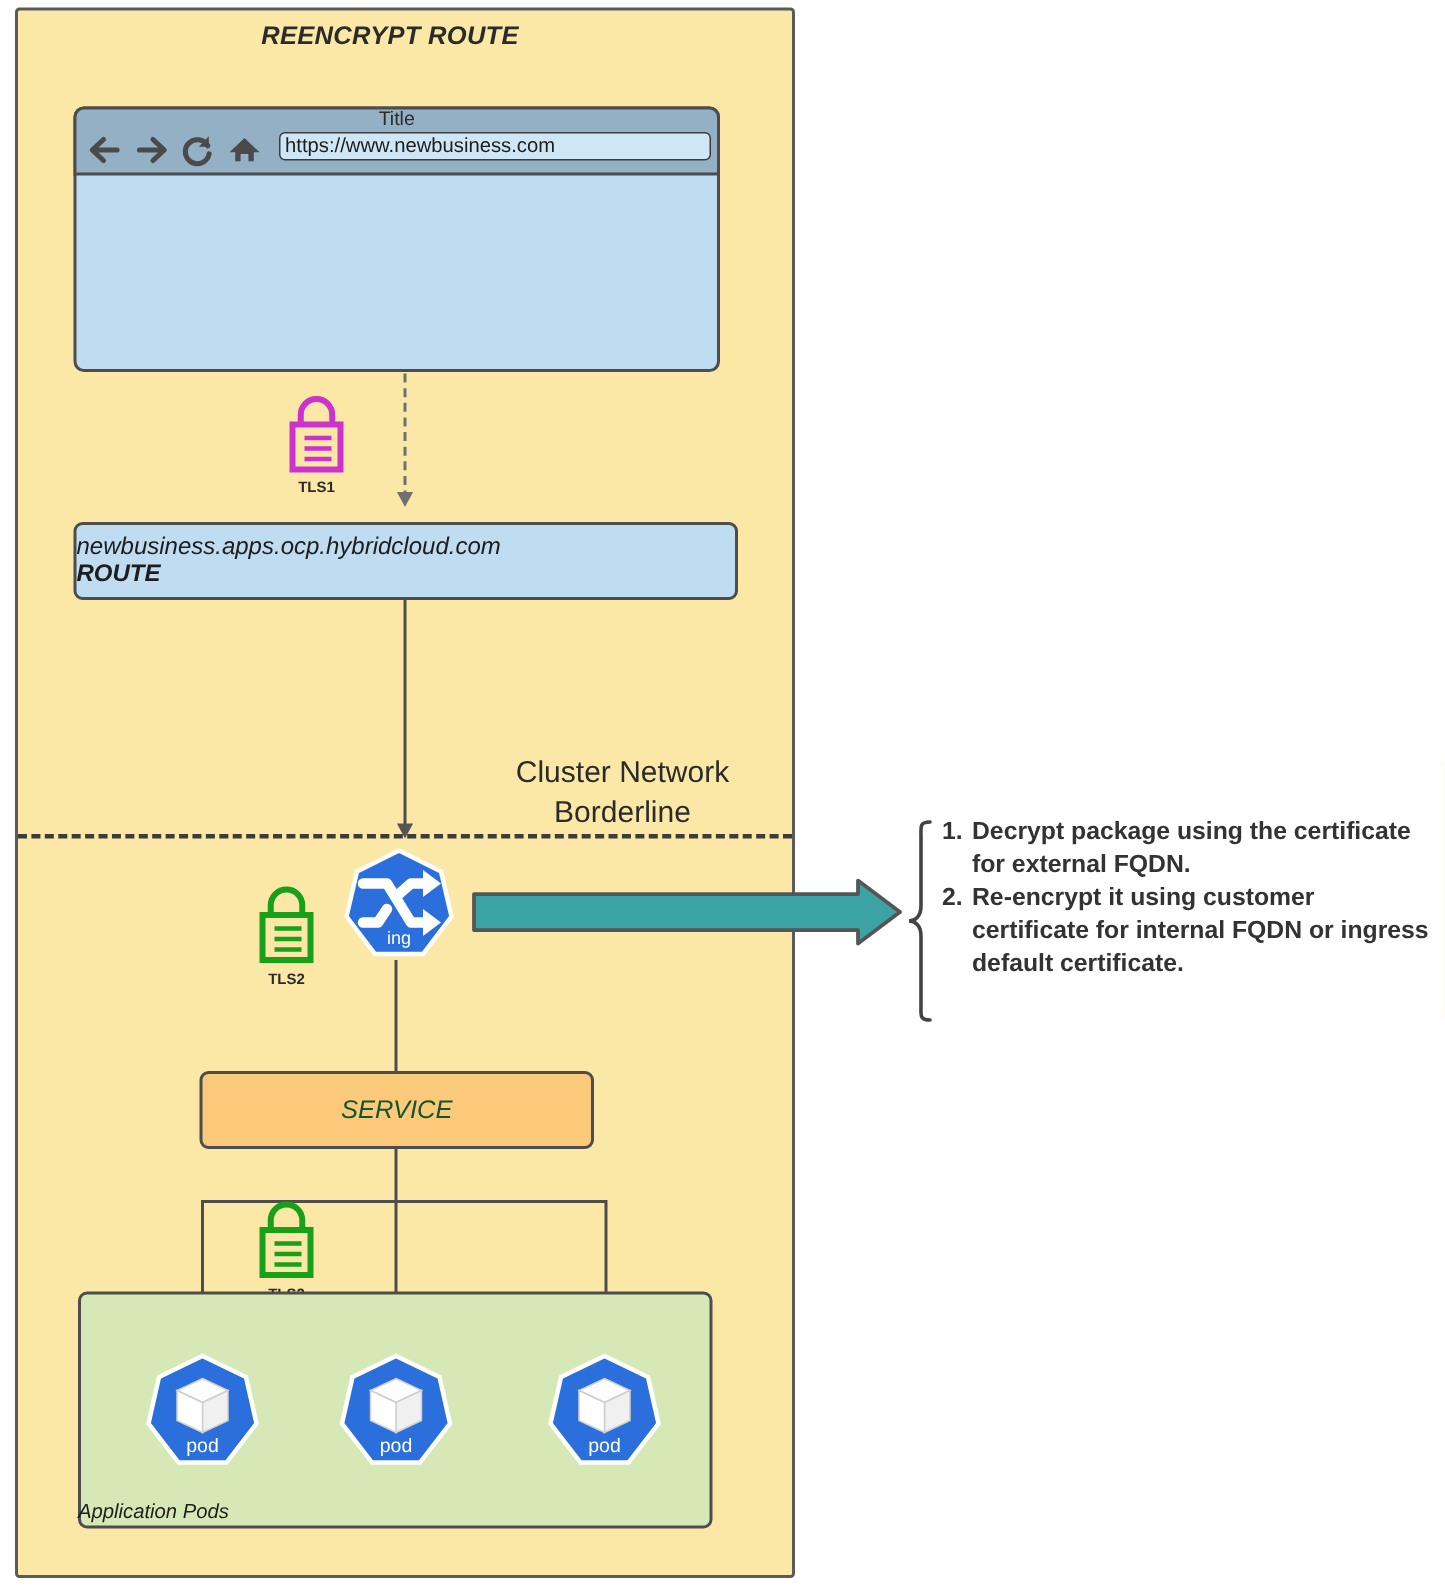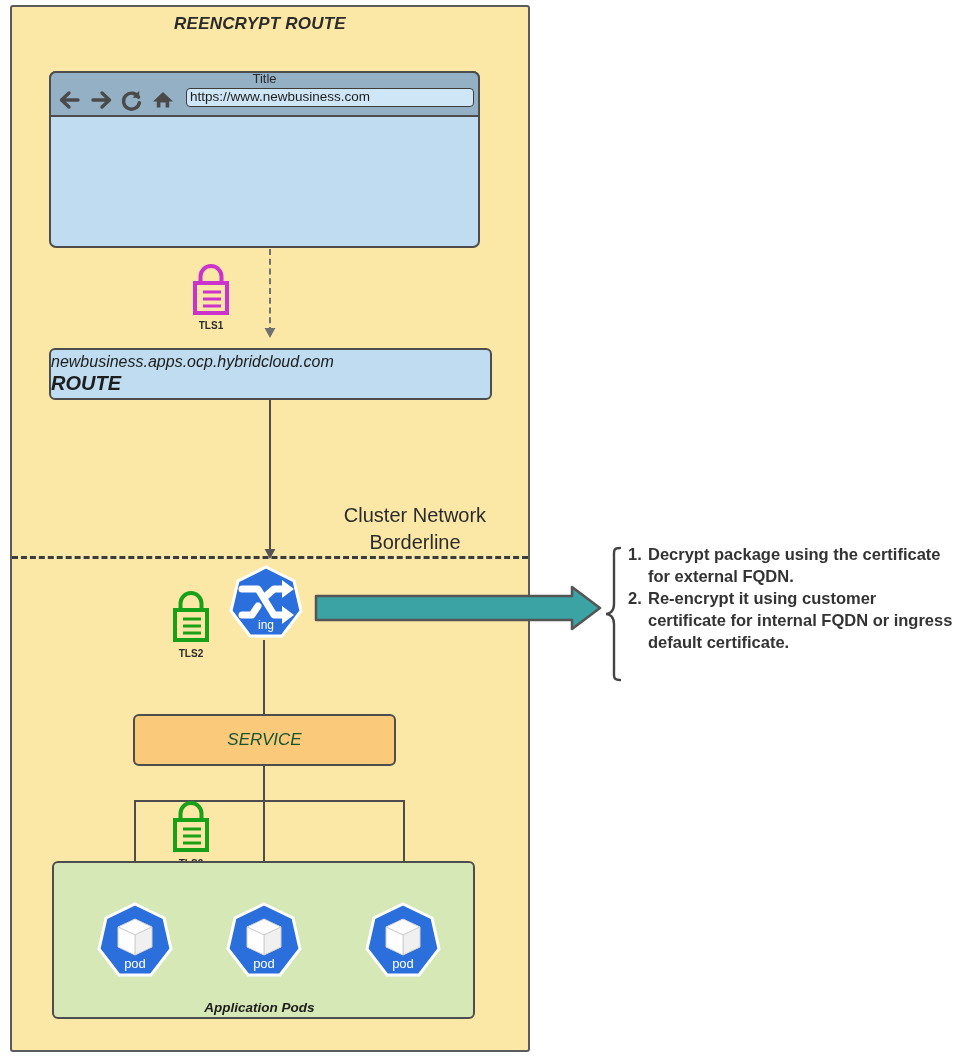--- a/index.html
+++ b/index.html
@@ -57,21 +57,21 @@
               text-align:center;}
 
   
   #route-box{
     left:49px;top:348px;width:443px;height:52px;
     background:#bfdcf0;border:2px solid #4d4d4d;border-radius:6px;
     box-sizing:border-box;display:flex;flex-direction:column;
     align-items:flex-start;justify-content:center;
   }
   #route-fqdn{font-size:16px;font-style:italic;color:#1d1d1d;line-height:1.1;}
-  #route-kind{font-size:20px;font-style:italic;font-weight:bold;color:#1d1d1d;line-height:1.2;}
+  #route-kind{font-size:16px;font-style:italic;font-weight:bold;color:#1d1d1d;line-height:1.2;}
 
   
   #border-label{
     left:300px;top:502px;width:230px;text-align:center;
     font-size:20px;color:#2b2b2b;line-height:1.35;
   }
   #cluster-borderline{
     left:12px;top:556px;width:516px;height:0;
     border-top:3px dashed #3c3c3c;
   }
@@ -99,22 +99,22 @@
   }
   #service-label{font-size:17px;font-weight:normal;font-style:italic;color:#14532d;}
 
   
   #pods-container{
     left:52px;top:861px;width:423px;height:158px;
     background:#d6e8b5;border:2px solid #4d4d4d;border-radius:6px;
     box-sizing:border-box;
   }
   #pods-container-label{
-    left:52px;top:1000px;width:415px;text-align:center;
-    font-size:13.5px;font-weight:bold;font-style:italic;color:#1d1d1d;
+    left:52px;top:1000px;width:415px;text-align:left;
+    font-size:13.5px;font-weight:normal;font-style:italic;color:#1d1d1d;
   }
   .pod{position:absolute;top:902px;width:80px;height:82px;}
 </style>
 </head>
 <body>
 
 <div class="abs" id="reencrypt-panel"></div>
 <div class="abs" id="panel-title">REENCRYPT ROUTE</div>
 
 <div class="abs" id="browser-window"></div>

